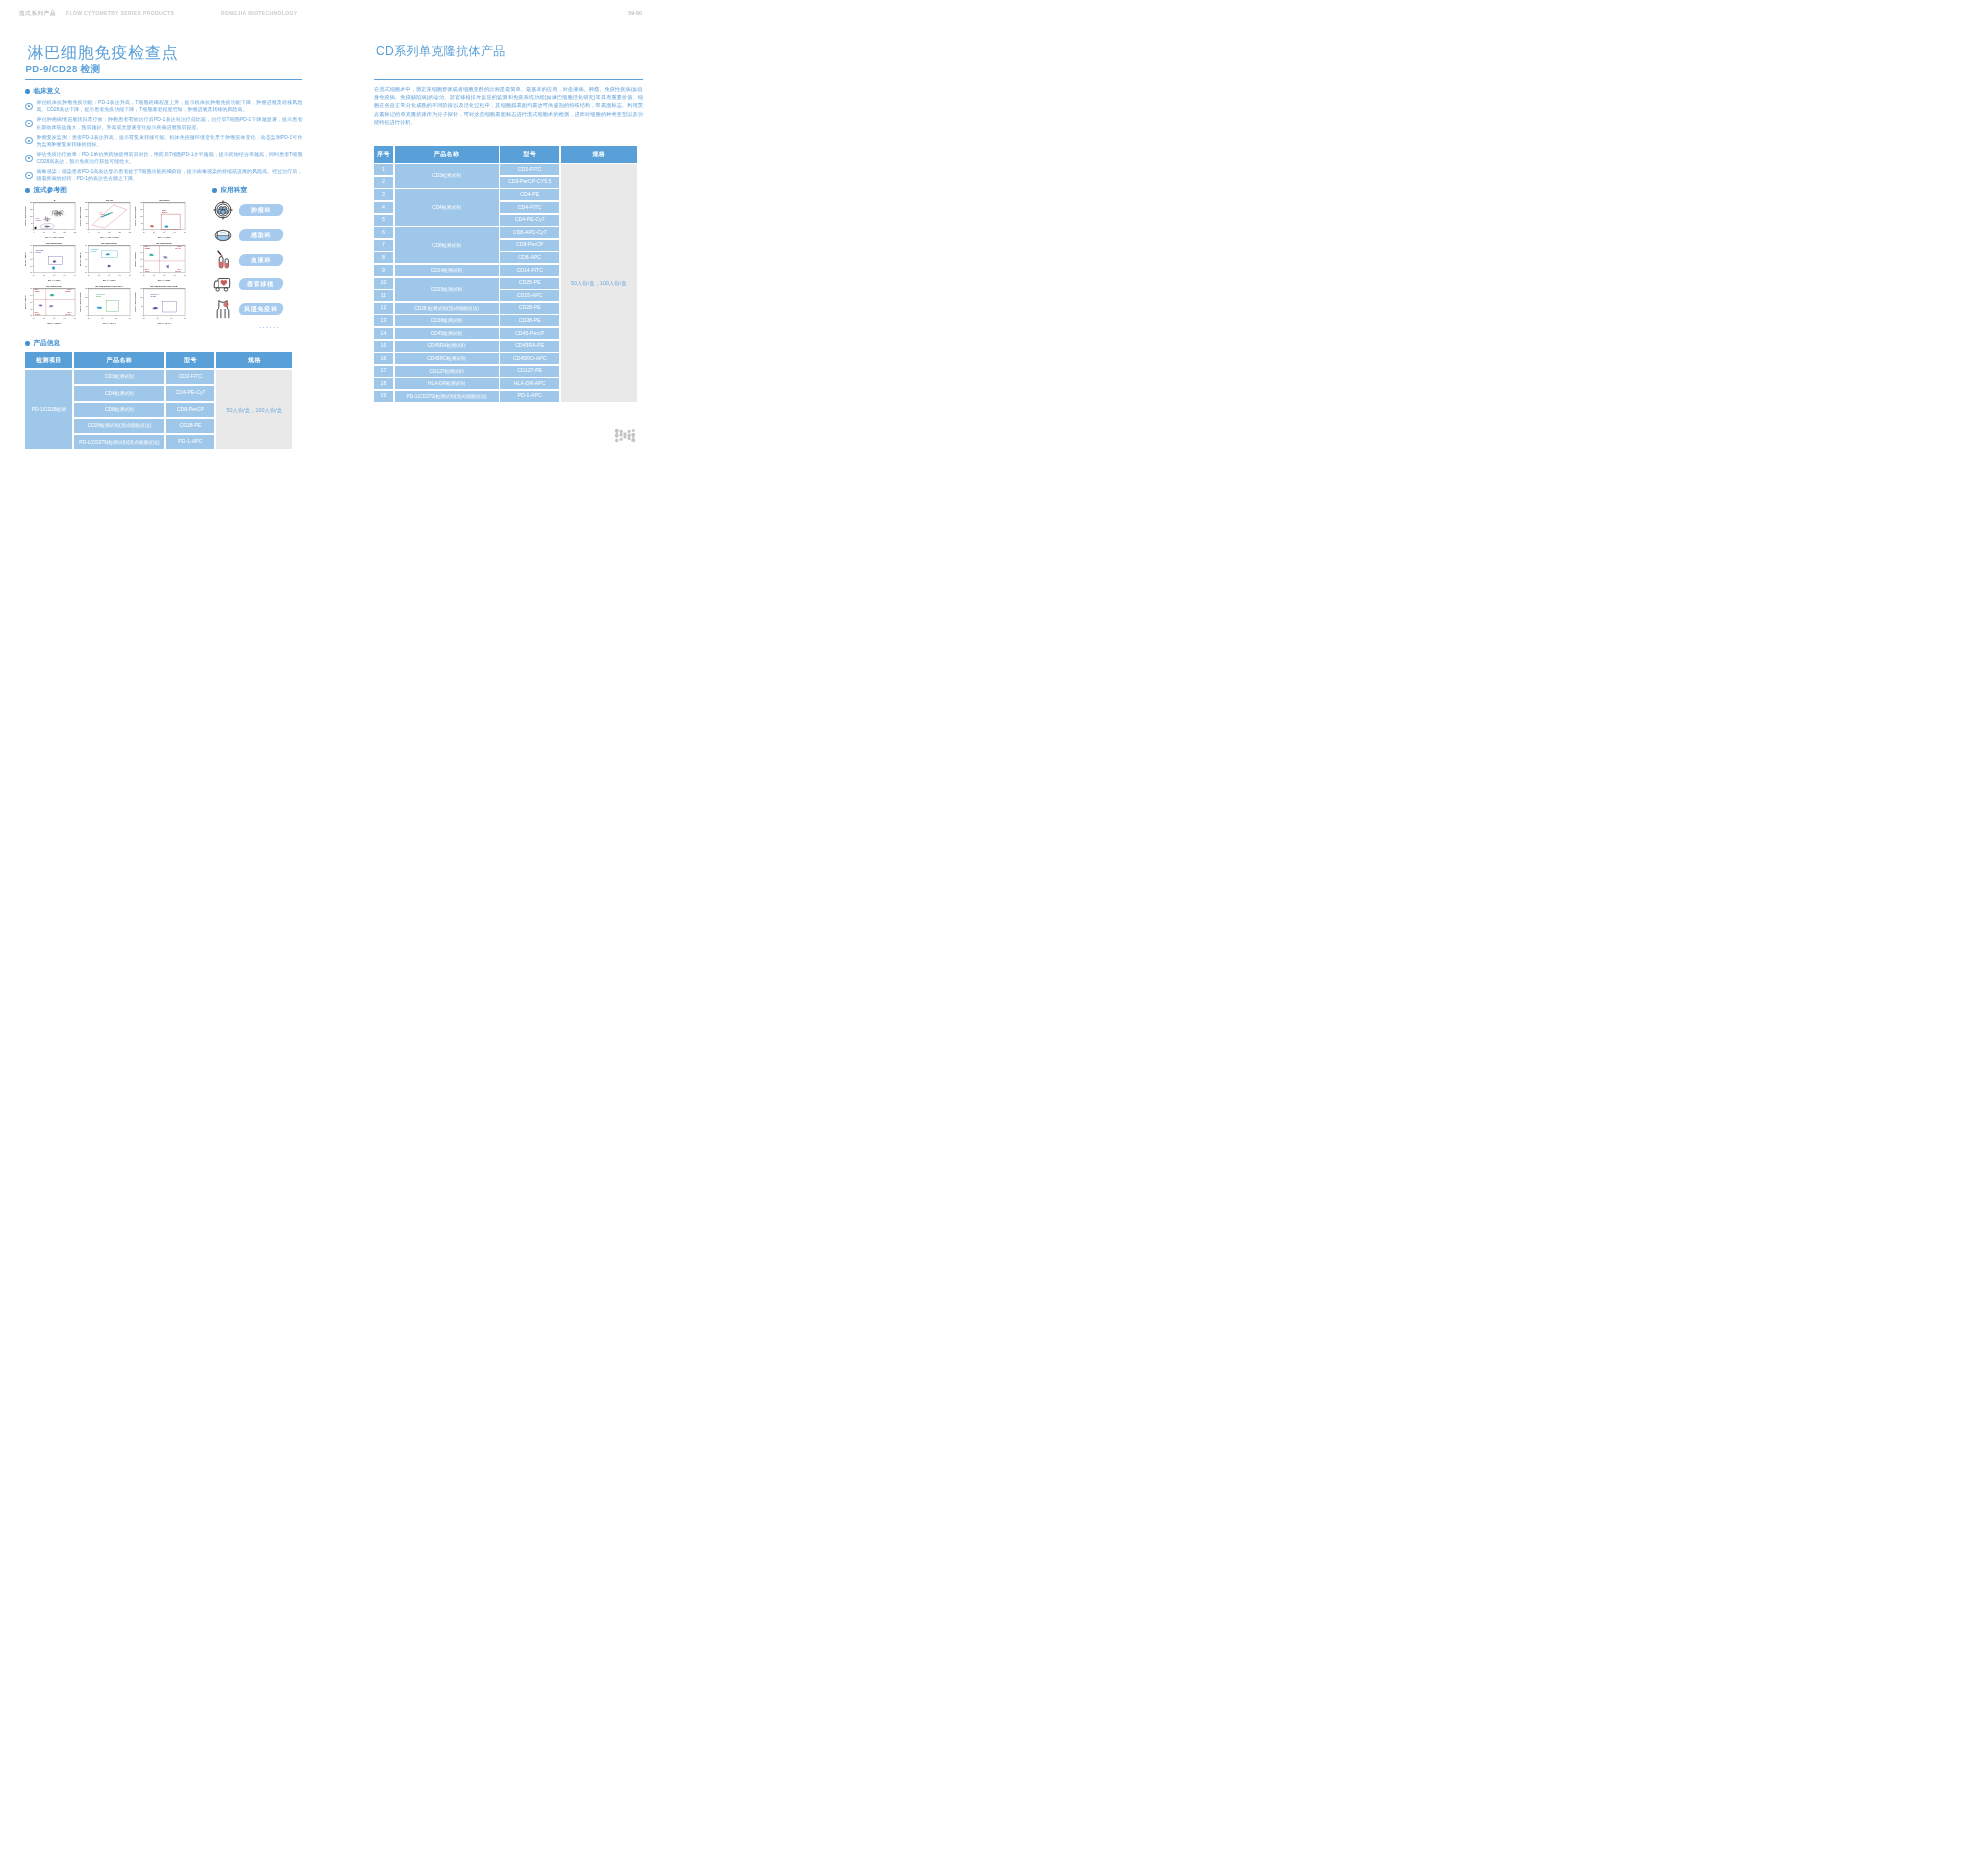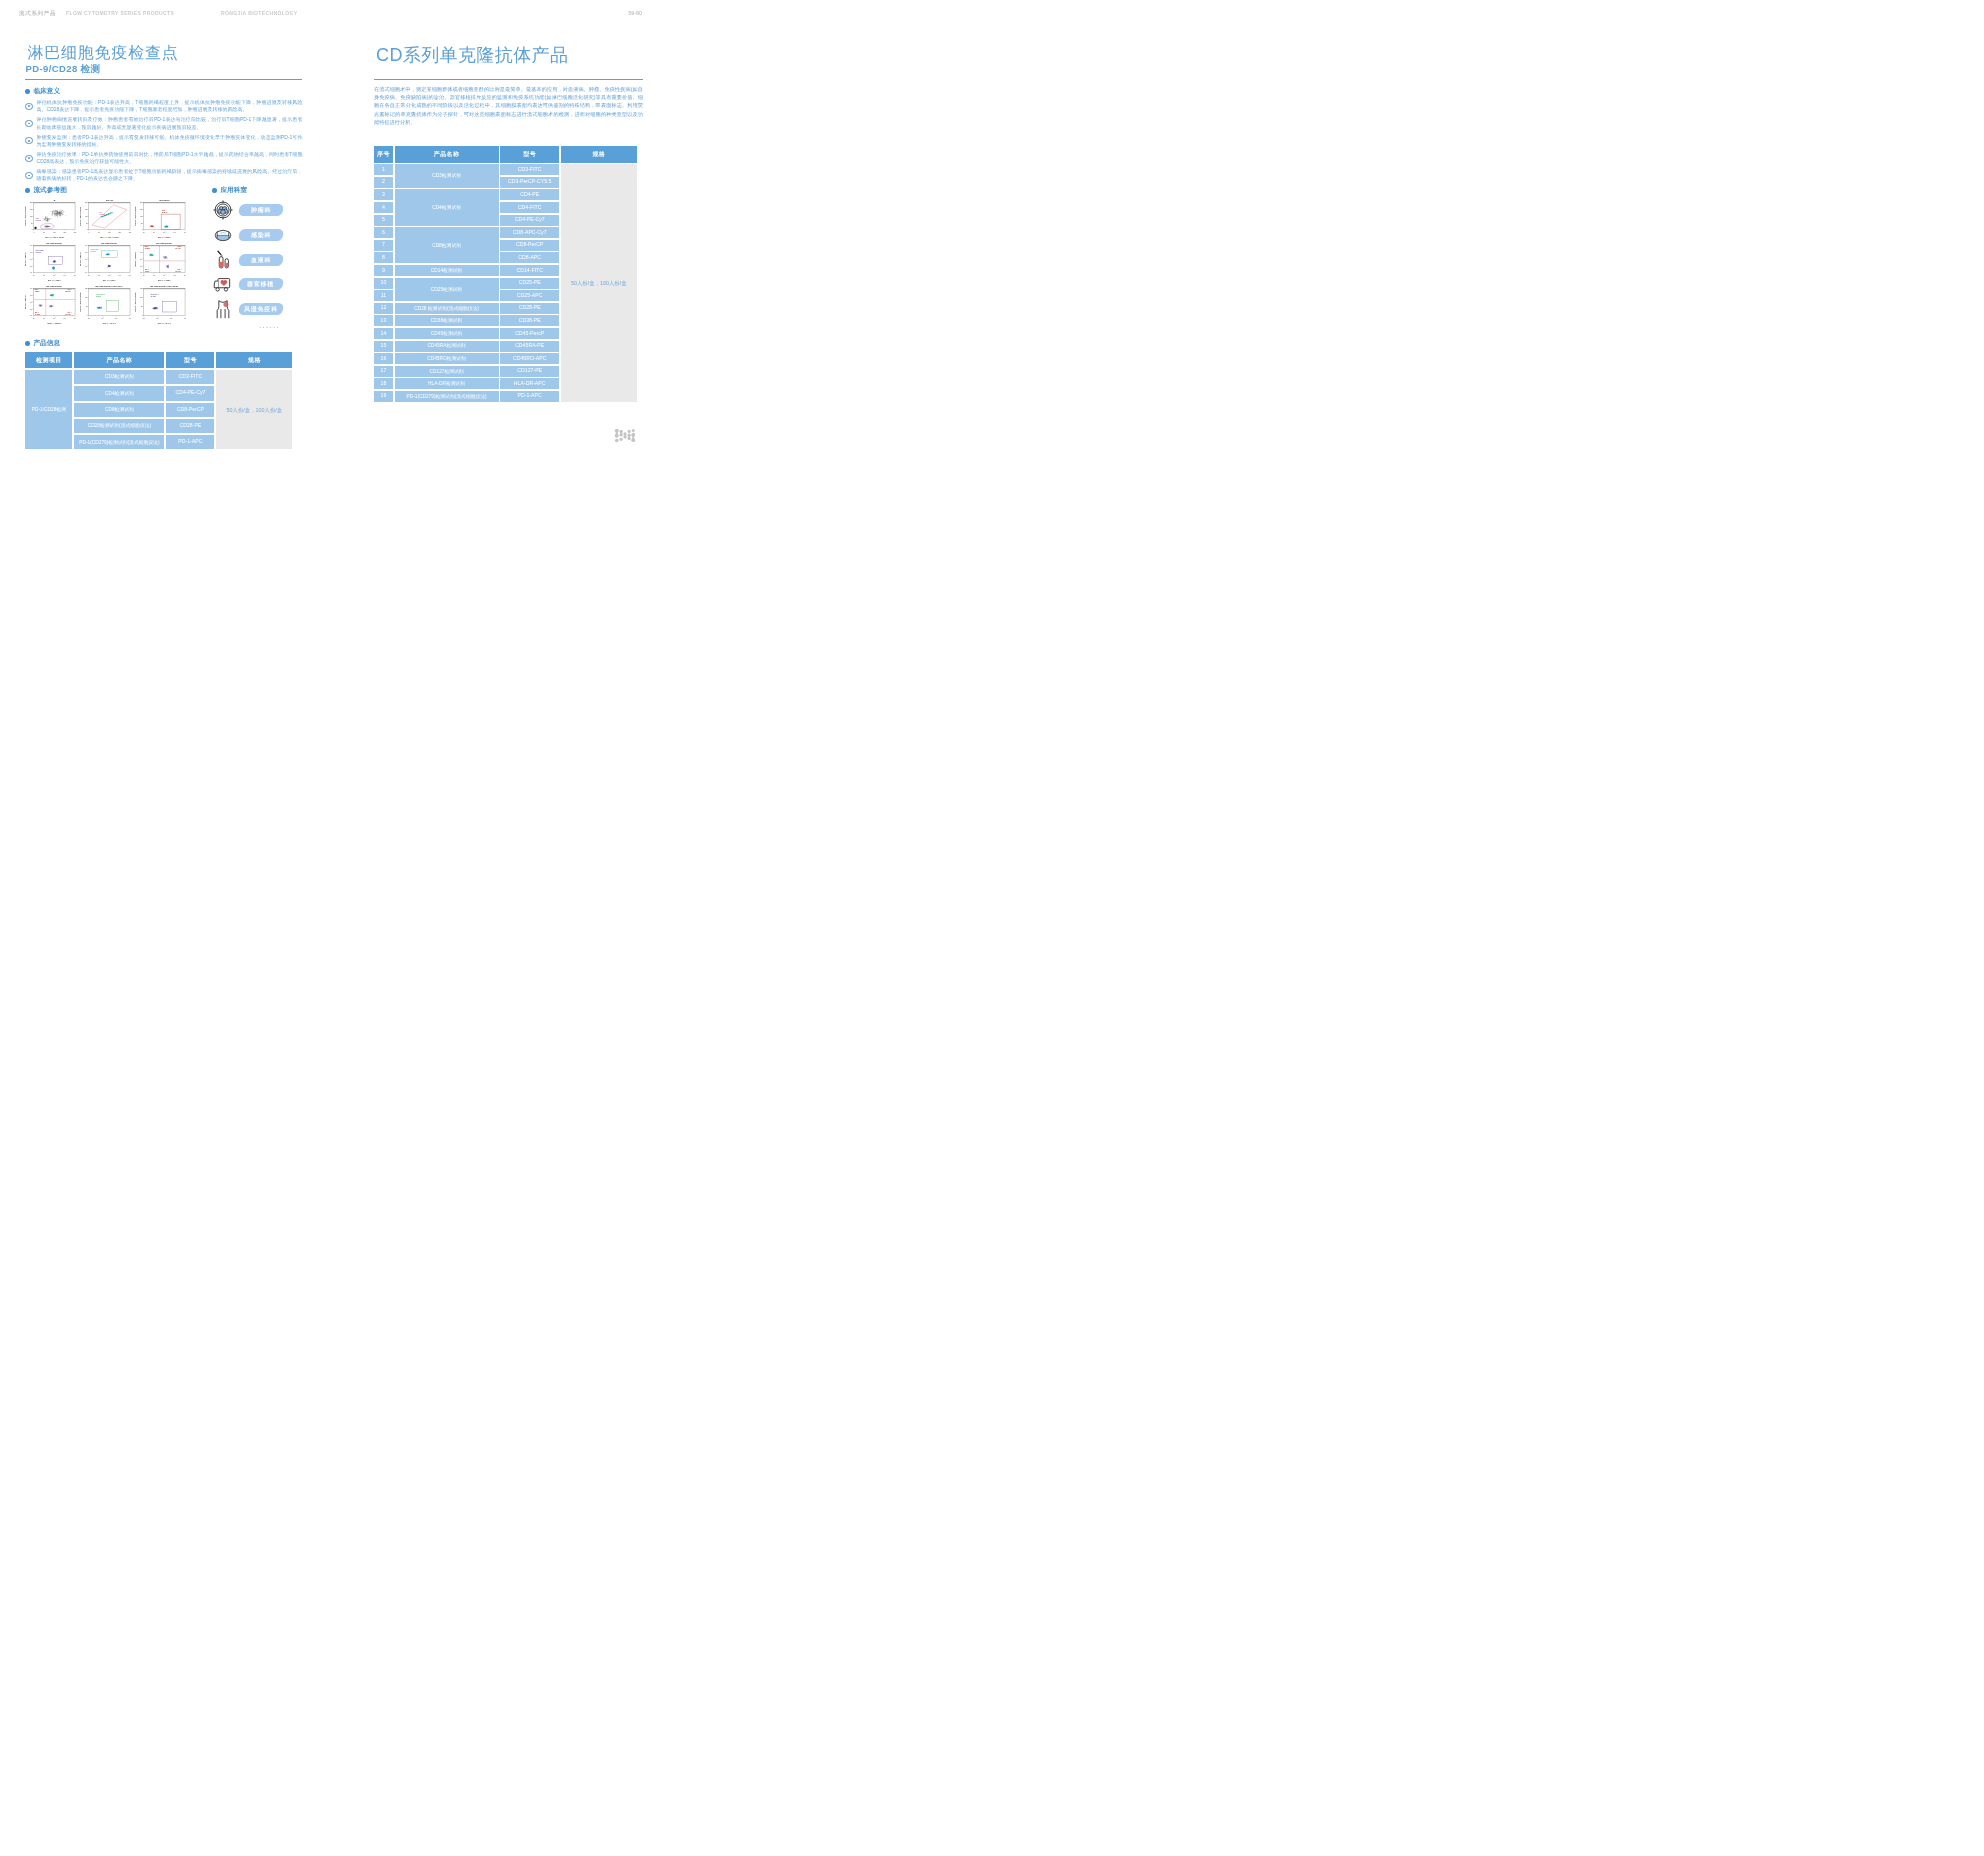--- a/index.html
+++ b/index.html
@@ -15,21 +15,21 @@
   .h-zh{left:19px;font-size:5.4px;color:#c2c2c2;letter-spacing:0.8px;}
   .h-en{left:66px;font-size:5px;color:#cbcbcb;letter-spacing:0.4px;}
   .h-brand{left:221px;font-size:5px;color:#cbcbcb;letter-spacing:0.4px;}
   .h-num{right:15px;font-size:5.4px;color:#c2c2c2;}
   
   .left-page{position:absolute;left:25.4px;top:38px;width:277px;height:422px;}
   .right-page{position:absolute;left:374px;top:38px;width:269px;height:422px;}
   .pg-title{position:absolute;top:3.2px;left:0;margin:2px;color:var(--accent);
             font-weight:400;white-space:nowrap;}
   .lp-title{font-size:16px;letter-spacing:0.8px;}
-  .rp-title{font-size:18px;letter-spacing:0.4px;}
+  .rp-title{font-size:12px;letter-spacing:0.4px;}
   .lp-sub{position:absolute;top:24.6px;left:0;margin:0;font-size:9.5px;font-weight:800;
           color:var(--accent);letter-spacing:0.4px;}
   .rule{position:absolute;top:41px;left:0;width:100%;height:1.2px;background:var(--accent);}
   
   .sec-head{position:absolute;display:flex;align-items:center;color:#3f8ed0;
             font-size:6.7px;font-weight:800;white-space:nowrap;}
   .shdot{width:4.4px;height:4.4px;border-radius:50%;background:#3f8ed0;margin-right:3.6px;flex:0 0 4.4px;}
   .clin-head{top:49px;left:0;}
   .flow-head{top:148px;left:0;}
   .dept-head{top:148px;left:187px;}

